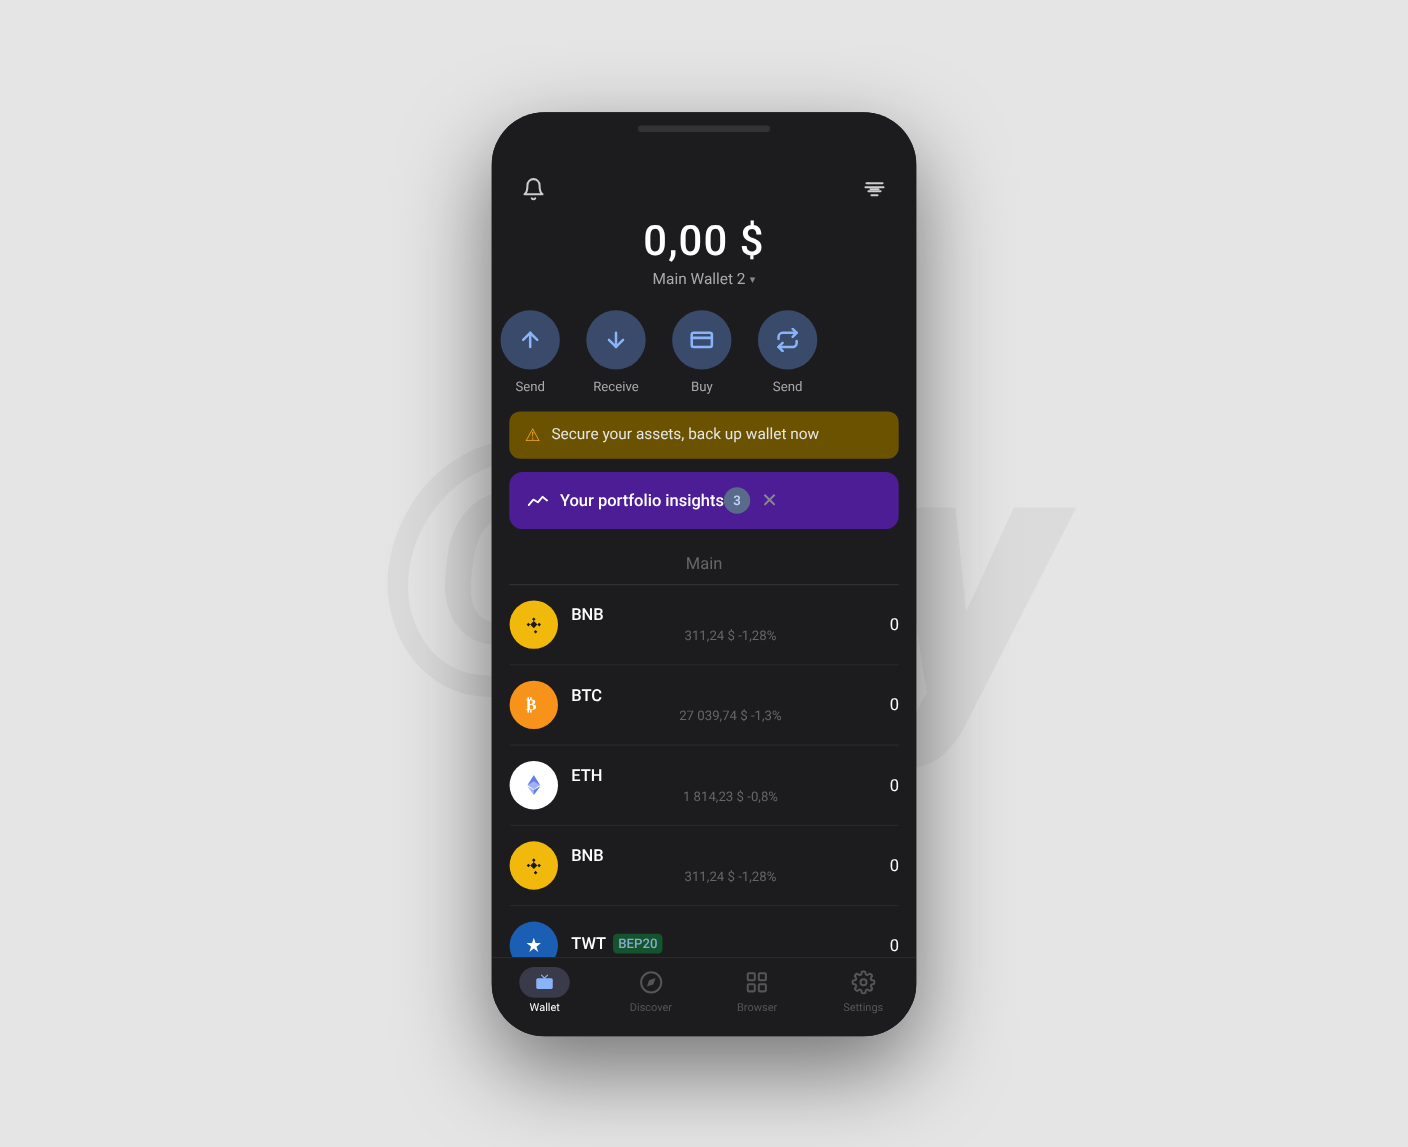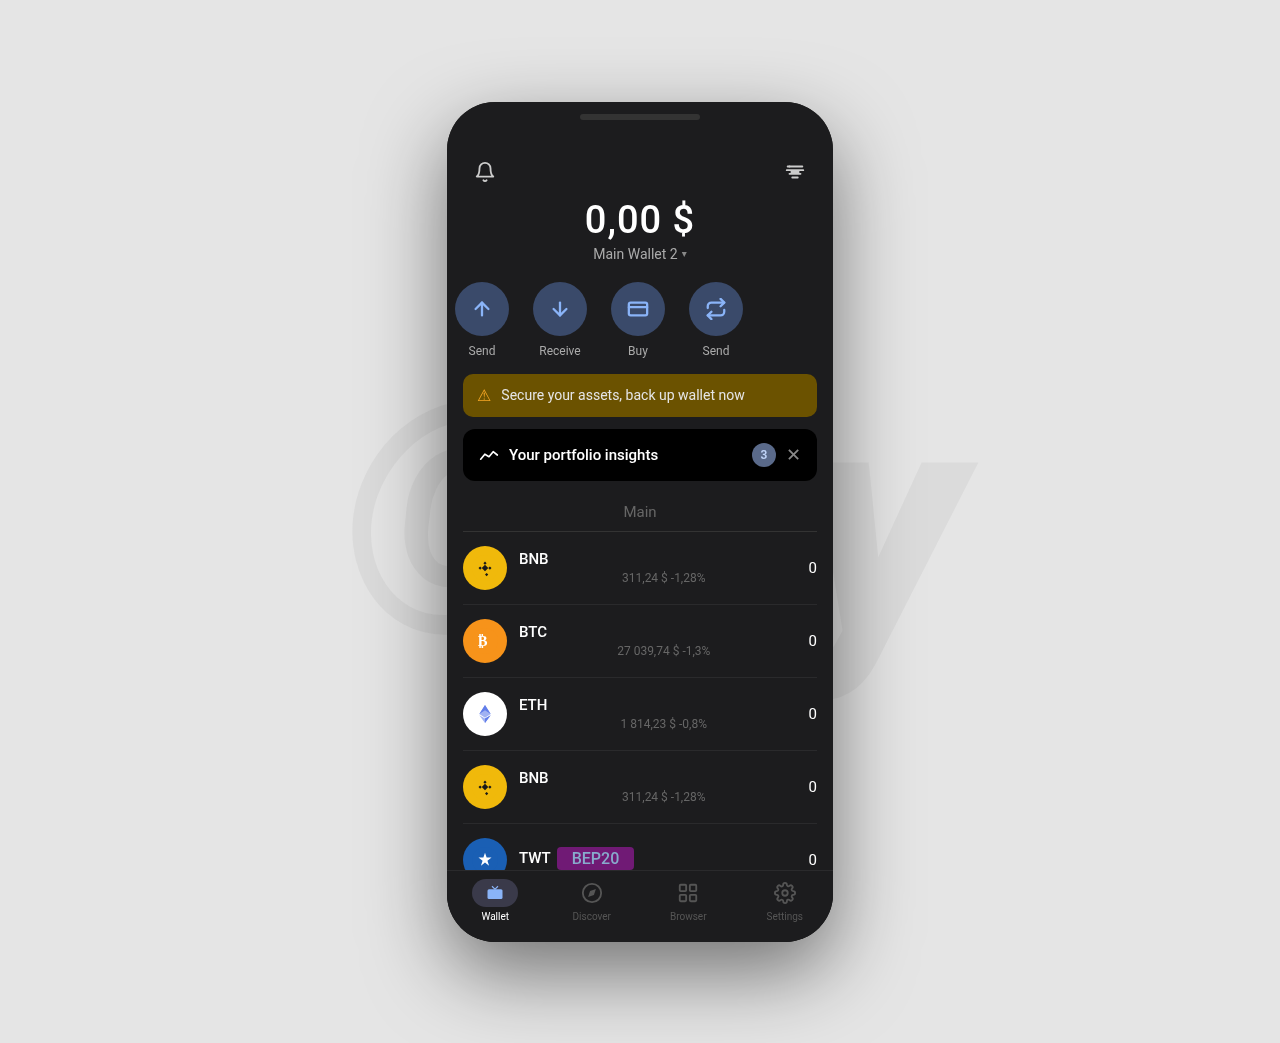--- a/index.html
+++ b/index.html
@@ -192,26 +192,25 @@
     }
 
     .warning-text {
       color: #e5e5e5;
       font-size: 14px;
     }
 
     
     .insights-card {
       margin: 0 16px 12px;
-      background: #000000;
+      background: #4c1d95;
       border-radius: 12px;
       padding: 14px 16px;
       display: flex;
       align-items: center;
-      justify-content: space-between;
       flex-shrink: 0;
     }
 
     .insights-left {
       display: flex;
       align-items: center;
       gap: 10px;
     }
 
     .insights-label {
@@ -340,24 +339,24 @@
     .token-name {
       color: #fff;
       font-size: 15px;
       font-weight: 500;
       display: flex;
       align-items: center;
       gap: 6px;
     }
 
     .token-badge {
-      background: #701a75;
+      background: #14532d;
       color: #88aacc;
-      font-size: 16px;
-      padding: 2px 15px;
+      font-size: 12px;
+      padding: 2px 5px;
       border-radius: 4px;
       font-weight: 500;
     }
 
     .token-price {
       color: #666;
       font-size: 12px;
       margin-top: 3px;
     }
 

